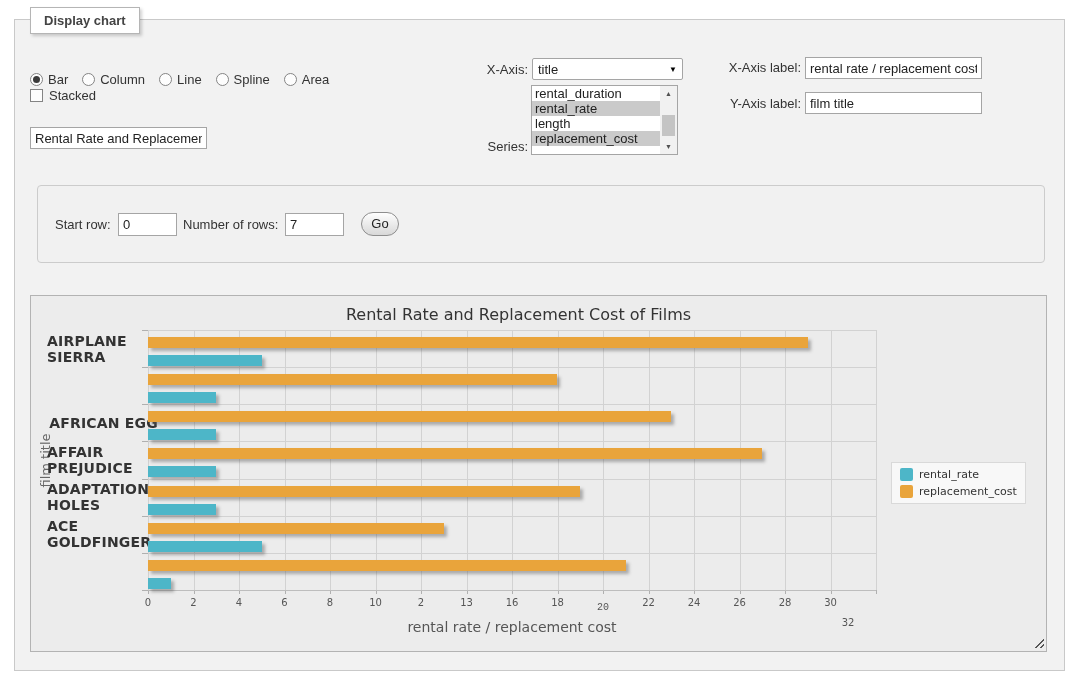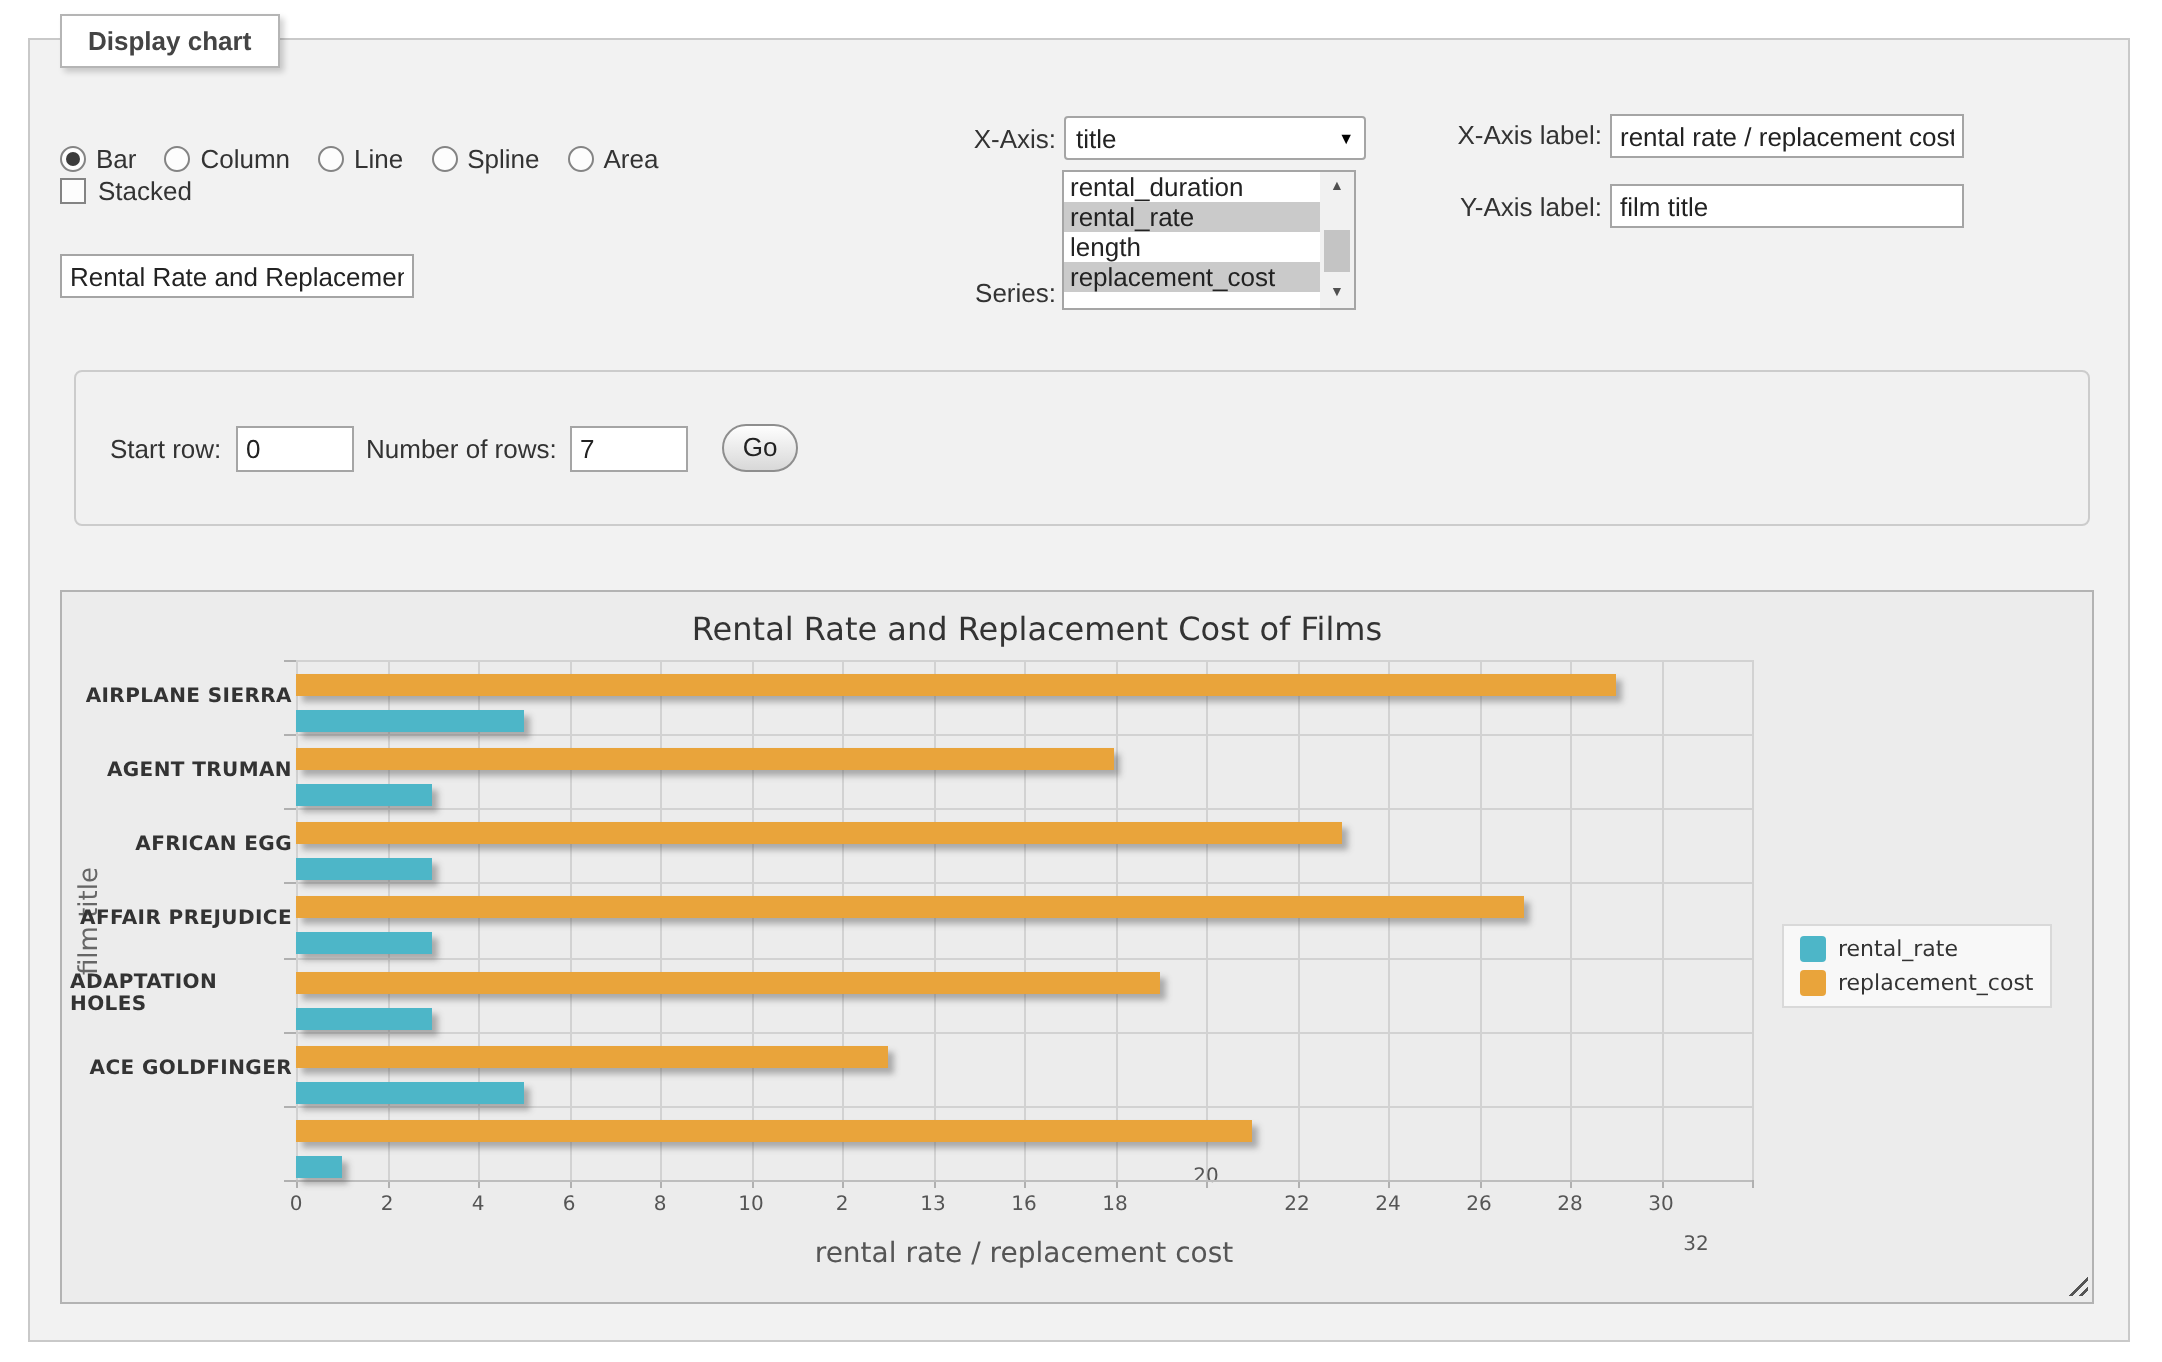--- a/index.html
+++ b/index.html
@@ -85,22 +85,22 @@
   }
   .chart-title {
     position:absolute; top:9px; left:0; width:100%; padding-right:40px;
     text-align:center; font-size:16px; color:#333;
   }
   .vgrid { position:absolute; width:1px; background:#d2d2d2; }
   .hgrid { position:absolute; height:1px; background:#d2d2d2; }
   .axis-line { position:absolute; background:#bdbdbd; }
   .tickmark { position:absolute; background:#b0b0b0; }
   .cat-label {
-    position:absolute; left:4px; width:111px; display:flex; align-items:center;
-    justify-content:flex-end; font-size:10px; font-weight:bold; color:#333;
+    position:absolute; left:16px; width:111px; display:flex; align-items:center;
+    justify-content:flex-end; font-size:14px; font-weight:bold; color:#333;
     letter-spacing:0.2px;
   }
   .bar { position:absolute; height:11px; box-shadow:3px 3px 3px rgba(90,90,90,0.45); }
   .x-tick-label { position:absolute; width:30px; text-align:center; font-size:10px; color:#555; }
   .x-axis-title {
     position:absolute; top:323px; left:117px; width:728px; text-align:center;
     font-size:14px; color:#555;
   }
   .y-axis-title {
     position:absolute; left:-26px; top:157px; width:80px; text-align:center;
@@ -221,21 +221,21 @@
       <div class="tickmark" style="left: 435.5px; top: 294px; width: 1px; height: 4px;"></div>
       <div class="x-tick-label" style="left: 420.5px; top: 301px;">13</div>
       <div class="vgrid" style="left: 481px; top: 34px; height: 260px;"></div>
       <div class="tickmark" style="left: 481px; top: 294px; width: 1px; height: 4px;"></div>
       <div class="x-tick-label" style="left: 466px; top: 301px;">16</div>
       <div class="vgrid" style="left: 526.5px; top: 34px; height: 260px;"></div>
       <div class="tickmark" style="left: 526.5px; top: 294px; width: 1px; height: 4px;"></div>
       <div class="x-tick-label" style="left: 511.5px; top: 301px;">18</div>
       <div class="vgrid" style="left: 572px; top: 34px; height: 260px;"></div>
       <div class="tickmark" style="left: 572px; top: 294px; width: 1px; height: 4px;"></div>
-      <div class="x-tick-label" style="left: 557px; top: 287px;">20</div>
+      <div class="x-tick-label" style="left: 557px; top: 306px; font-family: Liberation Mono, monospace;">20</div>
       <div class="vgrid" style="left: 617.5px; top: 34px; height: 260px;"></div>
       <div class="tickmark" style="left: 617.5px; top: 294px; width: 1px; height: 4px;"></div>
       <div class="x-tick-label" style="left: 602.5px; top: 301px;">22</div>
       <div class="vgrid" style="left: 663px; top: 34px; height: 260px;"></div>
       <div class="tickmark" style="left: 663px; top: 294px; width: 1px; height: 4px;"></div>
       <div class="x-tick-label" style="left: 648px; top: 301px;">24</div>
       <div class="vgrid" style="left: 708.5px; top: 34px; height: 260px;"></div>
       <div class="tickmark" style="left: 708.5px; top: 294px; width: 1px; height: 4px;"></div>
       <div class="x-tick-label" style="left: 693.5px; top: 301px;">26</div>
       <div class="vgrid" style="left: 754px; top: 34px; height: 260px;"></div>
@@ -256,21 +256,20 @@
       <div class="hgrid" style="left: 117px; top: 145.429px; width: 728px;"></div>
       <div class="tickmark" style="left: 111px; top: 145.429px; width: 6px; height: 1px;"></div>
       <div class="hgrid" style="left: 117px; top: 182.571px; width: 728px;"></div>
       <div class="tickmark" style="left: 111px; top: 182.571px; width: 6px; height: 1px;"></div>
       <div class="hgrid" style="left: 117px; top: 219.714px; width: 728px;"></div>
       <div class="tickmark" style="left: 111px; top: 219.714px; width: 6px; height: 1px;"></div>
       <div class="hgrid" style="left: 117px; top: 256.857px; width: 728px;"></div>
       <div class="tickmark" style="left: 111px; top: 256.857px; width: 6px; height: 1px;"></div>
       <div class="tickmark" style="left: 111px; top: 294px; width: 6px; height: 1px;"></div>
       <div class="cat-label" style="top: 34px; height: 37.1429px;">AIRPLANE SIERRA</div>
-      <div class="cat-label" style="top: 71.1429px; height: 37.1429px;">AGENT TRUMAN</div>
       <div class="cat-label" style="top: 108.286px; height: 37.1429px;">AFRICAN EGG</div>
       <div class="cat-label" style="top: 145.429px; height: 37.1429px;">AFFAIR PREJUDICE</div>
       <div class="cat-label" style="top: 219.714px; height: 37.1429px;">ACE GOLDFINGER</div>
       <div class="cat-label" style="top: 182.571px; height: 37.1429px;">ADAPTATION HOLES</div>
       <div class="axis-line" style="left: 117px; top: 294px; width: 728px; height: 1px;"></div>
       <div class="bar" style="left: 117px; top: 41px; width: 659.522px; background: rgb(233, 164, 59);"></div>
       <div class="bar" style="left: 117px; top: 78.1429px; width: 409.272px; background: rgb(233, 164, 59);"></div>
       <div class="bar" style="left: 117px; top: 115.286px; width: 523.022px; background: rgb(233, 164, 59);"></div>
       <div class="bar" style="left: 117px; top: 152.429px; width: 614.022px; background: rgb(233, 164, 59);"></div>
       <div class="bar" style="left: 117px; top: 189.571px; width: 432.022px; background: rgb(233, 164, 59);"></div>

